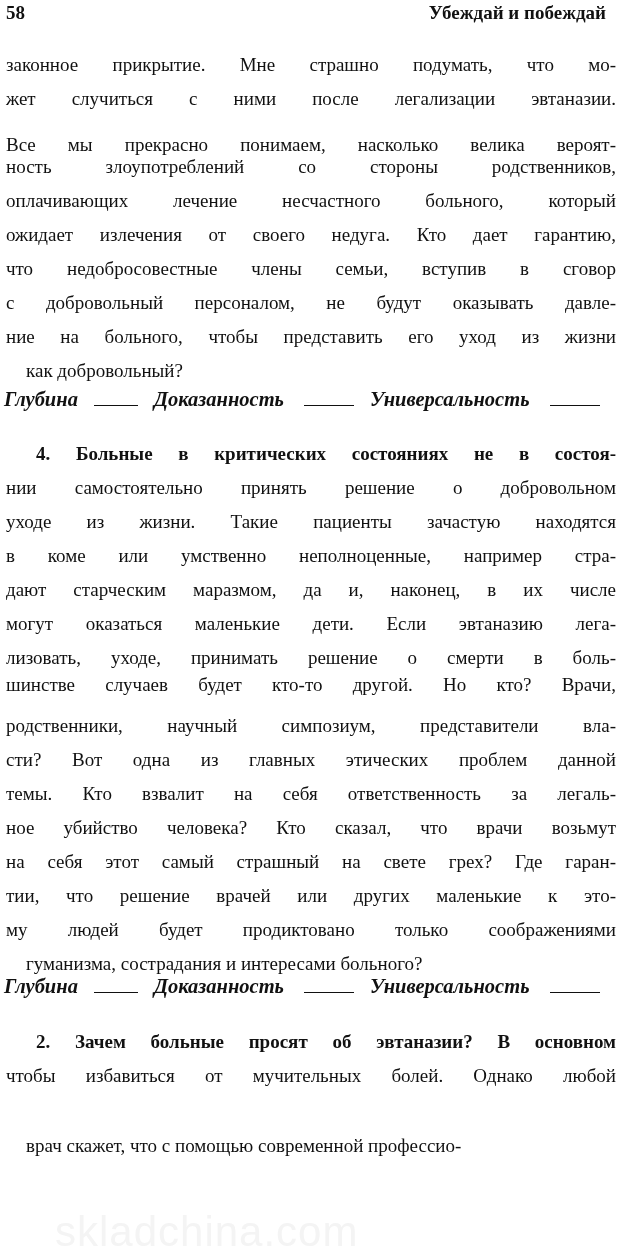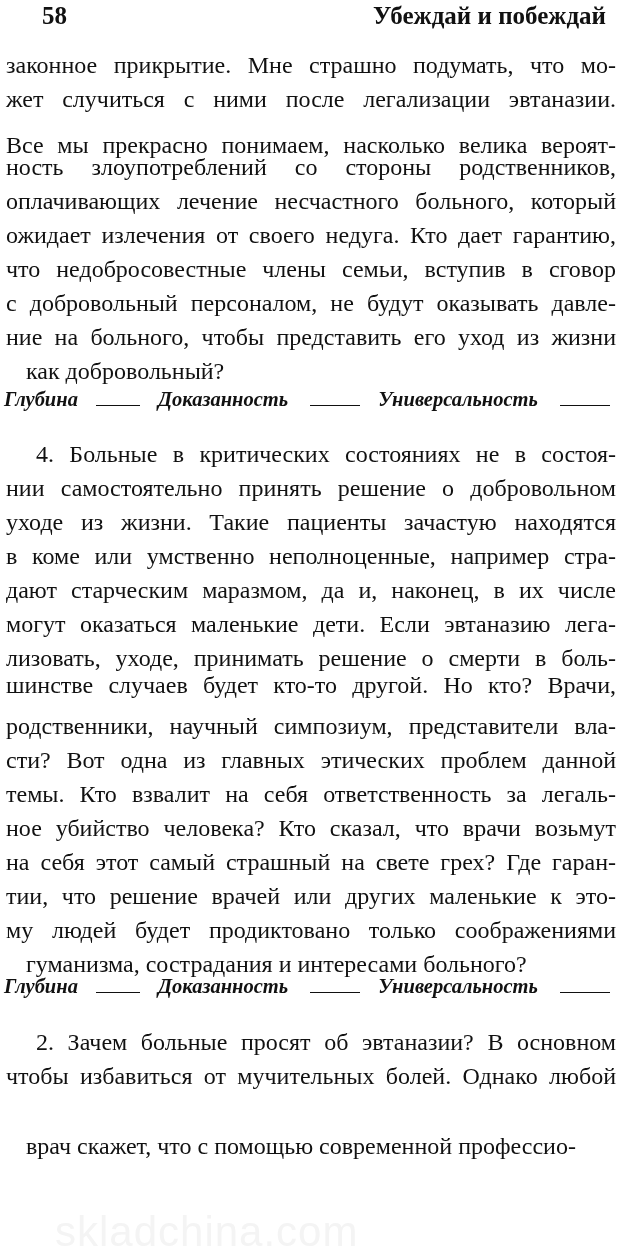--- a/index.html
+++ b/index.html
@@ -1,32 +1,32 @@
 <!DOCTYPE html>
 <html><head>
 <meta charset="utf-8">
 <style>
   html, body { margin: 0; padding: 0; background: #ffffff; }
   body {
     width: 620px; height: 1248px; position: relative; overflow: hidden;
     font-family: "Liberation Serif", "DejaVu Serif", serif; color: #111;
   }
   .header { position: absolute; top: 2px; left: 6px; right: 14px; height: 22px; }
-  .page-num { position: absolute; left: 0; top: 0; font-weight: bold; font-size: 25px; margin-left: 36px; }
-  .running-title { position: absolute; right: 0; top: 0; font-weight: bold; font-size: 25px; }
+  .page-num { position: absolute; left: 0; top: 0; font-weight: bold; font-size: 19px; }
+  .running-title { position: absolute; right: 0; top: 0; font-weight: bold; font-size: 19px; }
   .line {
-    position: absolute; left: 6px; width: 610px; font-size: 24px; line-height: 30px;
+    position: absolute; left: 6px; width: 610px; font-size: 19px; line-height: 30px;
     text-align: justify; text-align-last: justify; white-space: nowrap;
   }
   .line.last { text-align-last: left; margin-left: 20px; }
-  .line.indent { left: 36px; width: 580px; }
+  .line.indent { left: 36px; width: 580px; font-weight: bold; }
   .rating {
     position: absolute; left: 4px; width: 610px; font-size: 20.5px;
     font-weight: bold; font-style: italic; white-space: nowrap;
-    display: flex; align-items: baseline; gap: 12px; justify-content: space-between;
+    display: flex; align-items: baseline; gap: 12px;
   }
   .rating .blank {
     display: inline-block; border-bottom: 1.5px solid #111; height: 1px;
     vertical-align: baseline; margin: 0 4px;
   }
   .watermark {
     position: absolute; top: 1208px; left: 55px; font-family: "Liberation Sans", sans-serif;
     font-size: 42px; color: #f4f4f4; letter-spacing: 1px;
   }
 </style>

